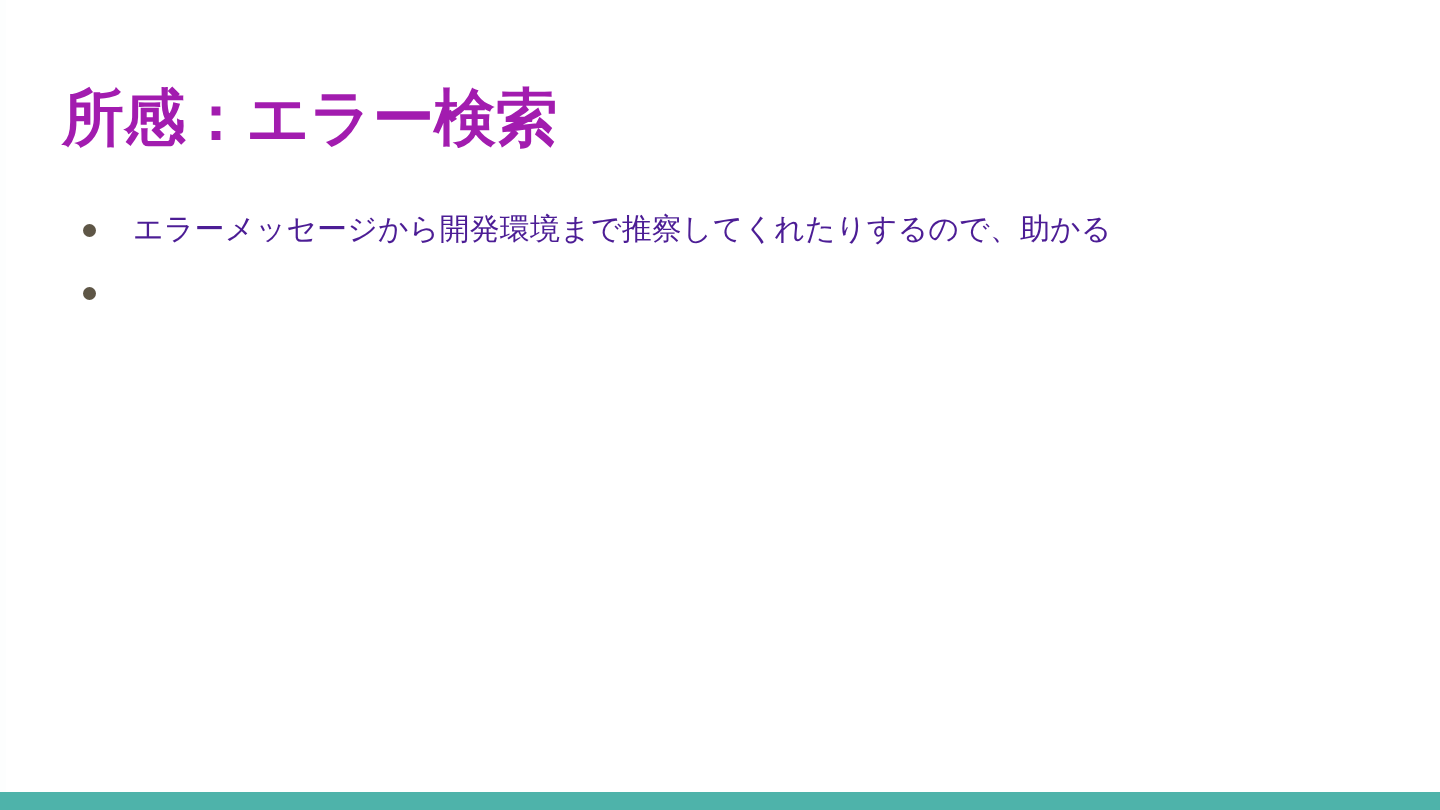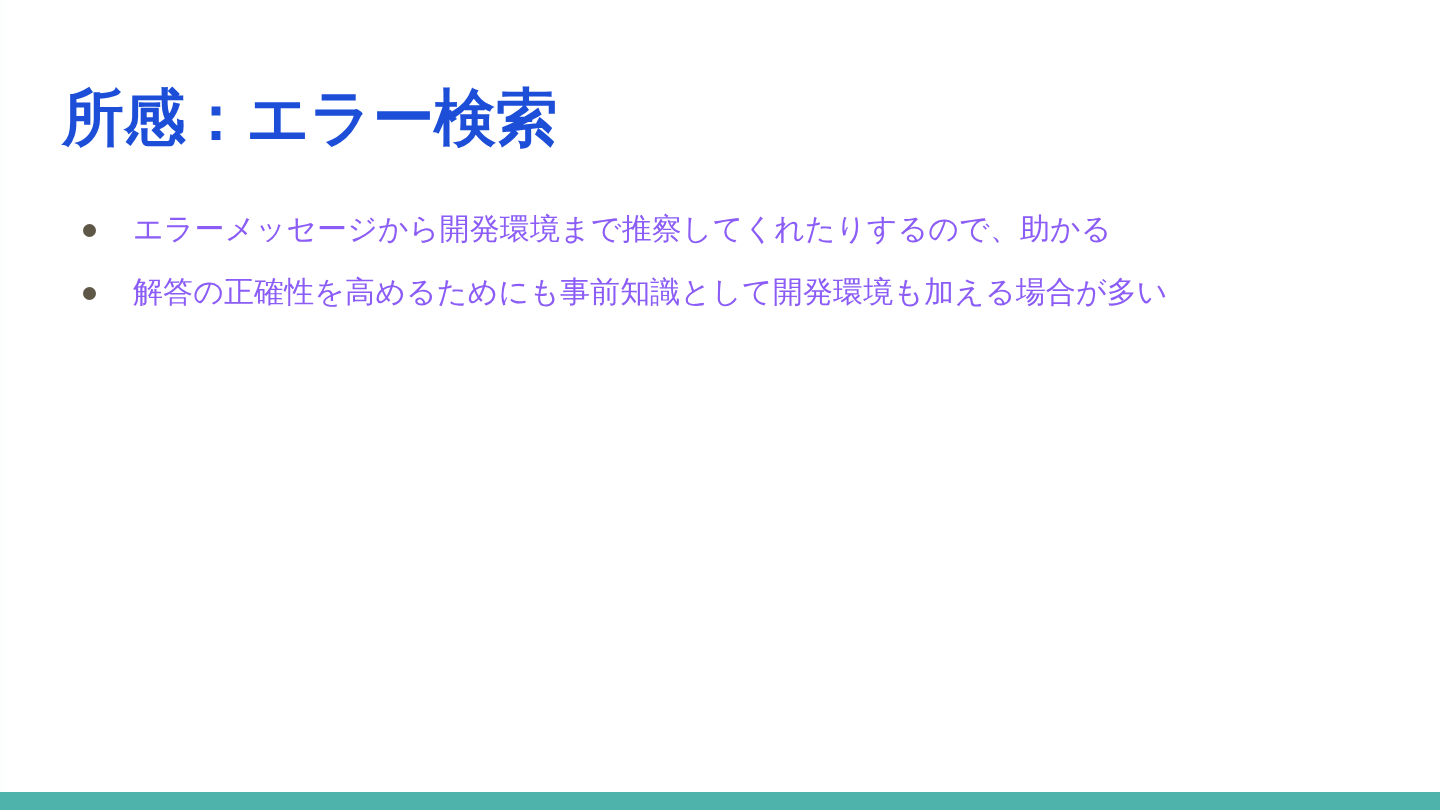--- a/index.html
+++ b/index.html
@@ -28,21 +28,21 @@
   
   .slide-title {
     position: absolute;
     left: 62px;
     top: 83px;
     margin: 0;
     font-size: 62px;
     line-height: 1.12;
     font-weight: 700;
     letter-spacing: -0.5px;
-    color: #1d4ed8;
+    color: #a21caf;
     white-space: nowrap;
     font-family: "Liberation Sans", "DejaVu Sans", sans-serif;
   }
 
   
   .bullet-list {
     position: absolute;
     left: 72px;
     top: 208px;
     width: 1320px;
@@ -69,21 +69,21 @@
     margin-top: 16px;
     margin-left: 11px;
     margin-right: 0;
   }
 
   .bullet-text {
     flex: 1 1 auto;
     margin-left: 37px;
     font-size: 30px;
     line-height: 1.42;
-    color: #8b5cf6;
+    color: #4c1d95;
     font-weight: 400;
     letter-spacing: 0.1px;
     font-family: "Liberation Sans", "DejaVu Sans", sans-serif;
     white-space: nowrap;
   }
 
   
   .footer-bar {
     position: absolute;
     left: 0;
@@ -114,21 +114,20 @@
 
   <ul class="bullet-list">
 
     <li class="bullet-item">
       <span class="bullet-marker"></span>
       <span class="bullet-text">エラーメッセージから開発環境まで推察してくれたりするので、助かる</span>
     </li>
 
     <li class="bullet-item">
       <span class="bullet-marker"></span>
-      <span class="bullet-text">解答の正確性を高めるためにも事前知識として開発環境も加える場合が多い</span>
     </li>
 
 
   </ul>
 
   <div class="footer-bar"></div>
 
 </div>
 
 </body></html>

